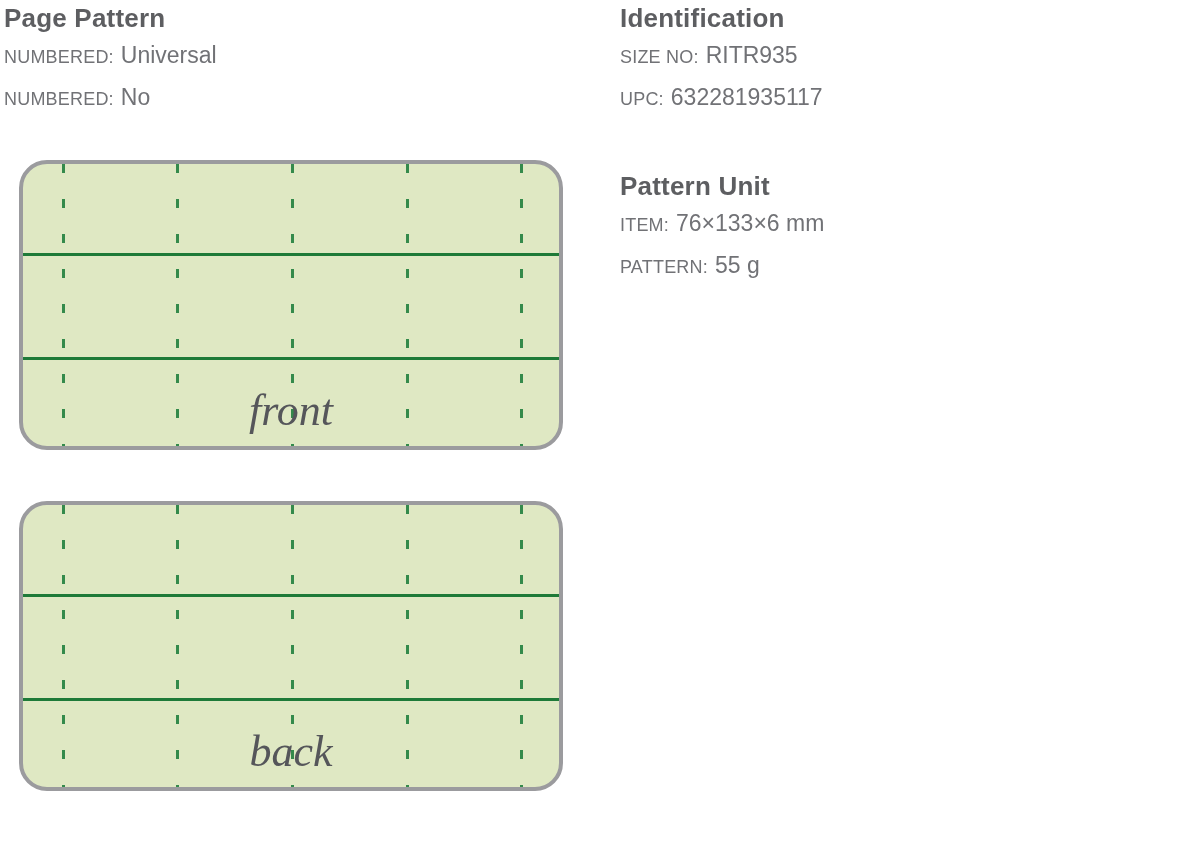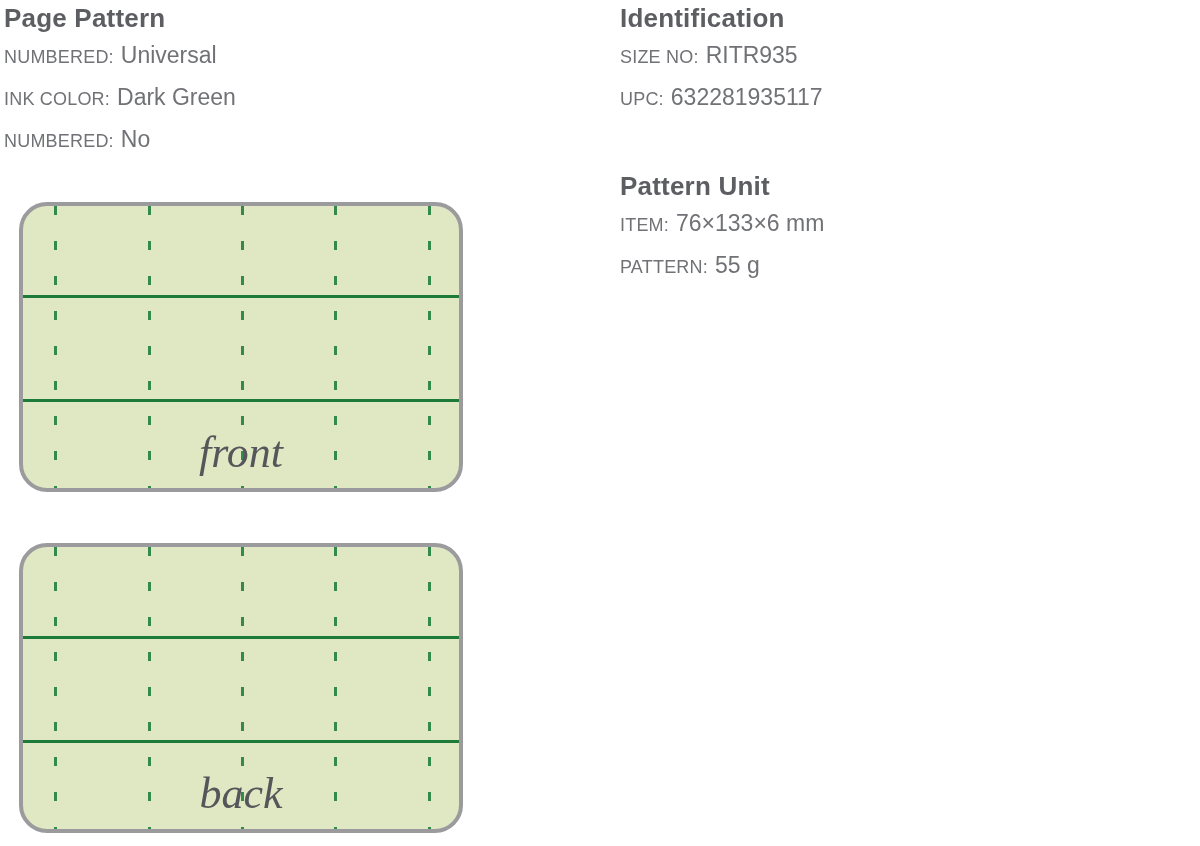--- a/index.html
+++ b/index.html
@@ -46,21 +46,21 @@
   .spec-value {
     font-size: 23px;
     color: #717276;
     margin-left: 7px;
   }
   .gap-top { margin-top: 50px; }
 
   
   .card {
     position: relative;
-    width: 444px;
+    width: 544px;
     height: 290px;
     margin-left: 15px;
     background: #dfe8c3;
     border: 4px solid #9b9b9e;
     border-radius: 28px;
     overflow: hidden;
   }
   .card.front { margin-top: 42px; }
   .card.back  { margin-top: 51px; }
 
@@ -109,23 +109,20 @@
 
 <div class="page">
 
   <div class="col-left">
     <h2 class="section-title">Page Pattern</h2>
 
     <div class="spec-row">
       <span class="spec-label">NUMBERED:</span><span class="spec-value">Universal</span>
     </div>
     <div class="spec-row">
-      <span class="spec-label">INK COLOR:</span><span class="spec-value">Dark Green</span>
-    </div>
-    <div class="spec-row">
       <span class="spec-label">NUMBERED:</span><span class="spec-value">No</span>
     </div>
 
     <div class="card front">
       <div class="vdash v1"></div>
       <div class="vdash v2"></div>
       <div class="vdash v3"></div>
       <div class="vdash v4"></div>
       <div class="vdash v5"></div>
       <div class="hline h1"></div>

